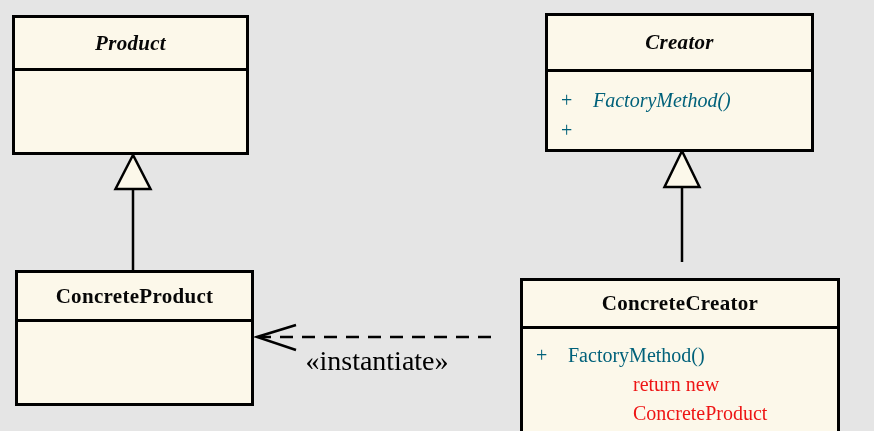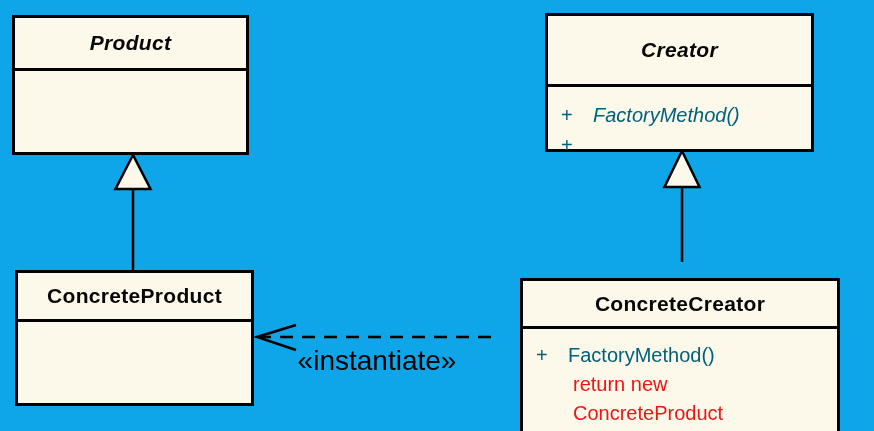--- a/index.html
+++ b/index.html
@@ -1,22 +1,22 @@
 <!DOCTYPE html>
 <html><head>
 <meta charset="utf-8">
 <style>
   * { box-sizing: border-box; margin: 0; padding: 0; }
   html, body { background: #ffffff; }
   .canvas {
     position: relative;
     width: 874px;
     height: 431px;
-    background: #0ea5e9;
-    font-family: Liberation Sans, sans-serif;
+    background: #e5e5e5;
+    font-family: Liberation Serif, serif;
     overflow: hidden;
   }
   .overlay {
     position: absolute;
     left: 0; top: 0;
     width: 874px; height: 431px;
   }
   .uml-class {
     position: absolute;
     background: #FCF8EA;
@@ -37,41 +37,41 @@
   }
   .abstract .uml-title { font-style: italic; }
   .uml-body {
     flex: 1 1 auto;
     font-size: 20px;
     color: #00617A;
   }
   #box-product            { left: 12px;  top: 15px;  width: 237px; height: 140px; }
   #box-product .uml-title { height: 53px; }
   #box-creator            { left: 545px; top: 13px;  width: 269px; height: 139px; }
-  #box-creator .uml-title { height: 71px; }
+  #box-creator .uml-title { height: 56px; }
   #box-creator .uml-body  { padding-top: 13px; }
   #box-concrete-product            { left: 15px;  top: 270px; width: 239px; height: 136px; }
   #box-concrete-product .uml-title { height: 49px; }
   #box-concrete-creator            { left: 520px; top: 262px; width: 320px; height: 156px; margin-top: 16px; }
   #box-concrete-creator .uml-title { height: 48px; }
   #box-concrete-creator .uml-body  { padding-top: 12px; }
   .member-row {
     display: flex;
     line-height: 30px;
   }
   #box-concrete-creator .member-row { line-height: 29px; }
   .member-vis {
     flex: 0 0 45px;
     padding-left: 13px;
   }
   .member-label.italic { font-style: italic; }
   .code-note {
     color: #EE1515;
     line-height: 29px;
-    padding-left: 50px;
+    padding-left: 110px;
   }
   .instantiate-label {
     position: absolute;
     left: 282px;
     top: 345px;
     width: 190px;
     text-align: center;
     font-size: 28px;
     color: #000000;
   }

